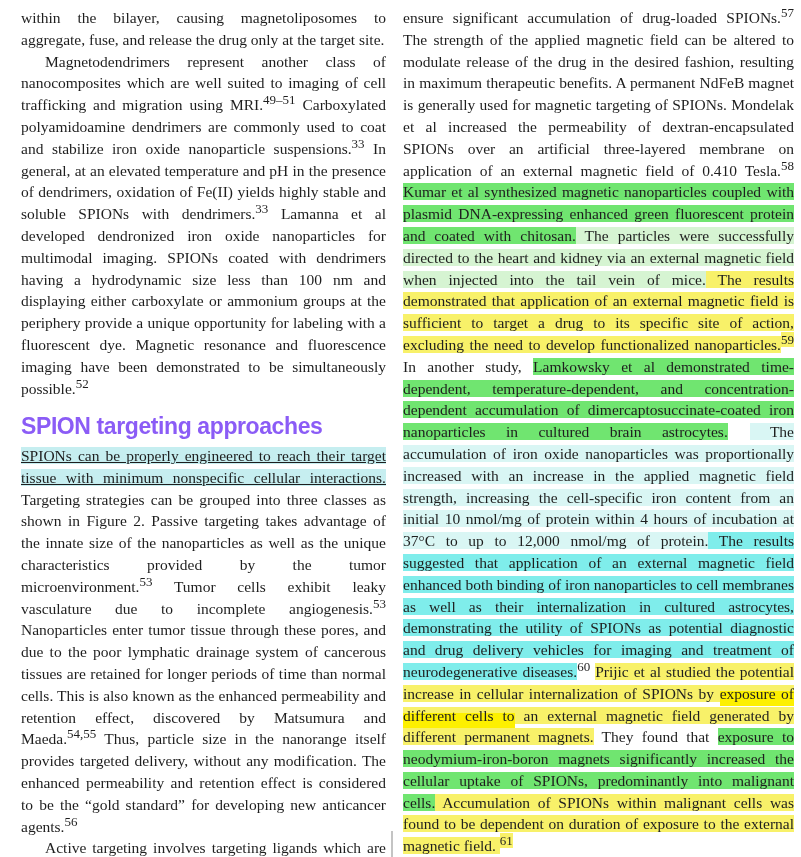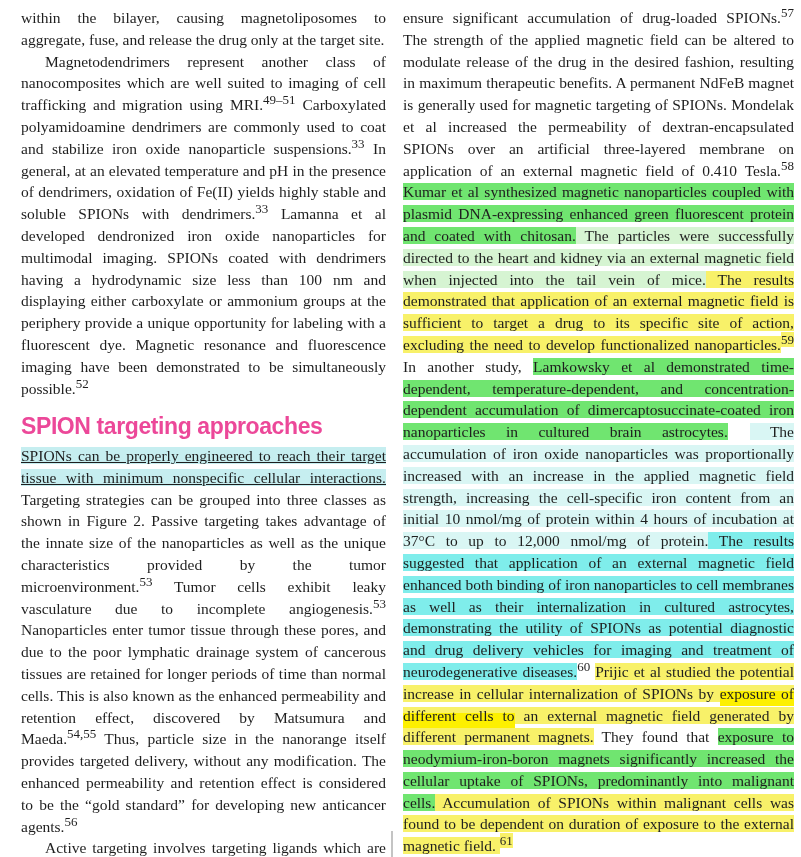--- a/index.html
+++ b/index.html
@@ -12,21 +12,21 @@
     font-family:"Liberation Serif", serif;
     font-size:15.5px; line-height:21.8px;
     text-align:justify; color:#1e1e1e;
   }
   .col-left  { left:21px;  width:365px; }
   .col-right { left:403px; width:391px; }
   .col p { margin:0; padding:0; }
   .col p.indent { text-indent:24px; }
   h2.section-heading {
     font-family:"Liberation Sans", sans-serif;
-    font-size:23px; font-weight:800; color:#ec4899;
+    font-size:23px; font-weight:800; color:#8b5cf6;
     letter-spacing:-0.4px; line-height:1.12;
     margin:15px 0 5px 0; text-align:left;
   }
   .col-right h2.section-heading { font-size:21.5px; margin-top:11px; letter-spacing:-0.5px; }
   sup.ref { font-size:13px; line-height:0; vertical-align:super; }
   .hl-green       { background-color: var(--hl-green); }
   .hl-lightgreen  { background-color: var(--hl-lightgreen); }
   .hl-yellow      { background-color: var(--hl-yellow); margin-top: 24px; }
   .hl-brightyellow{
     background: linear-gradient(to bottom,

